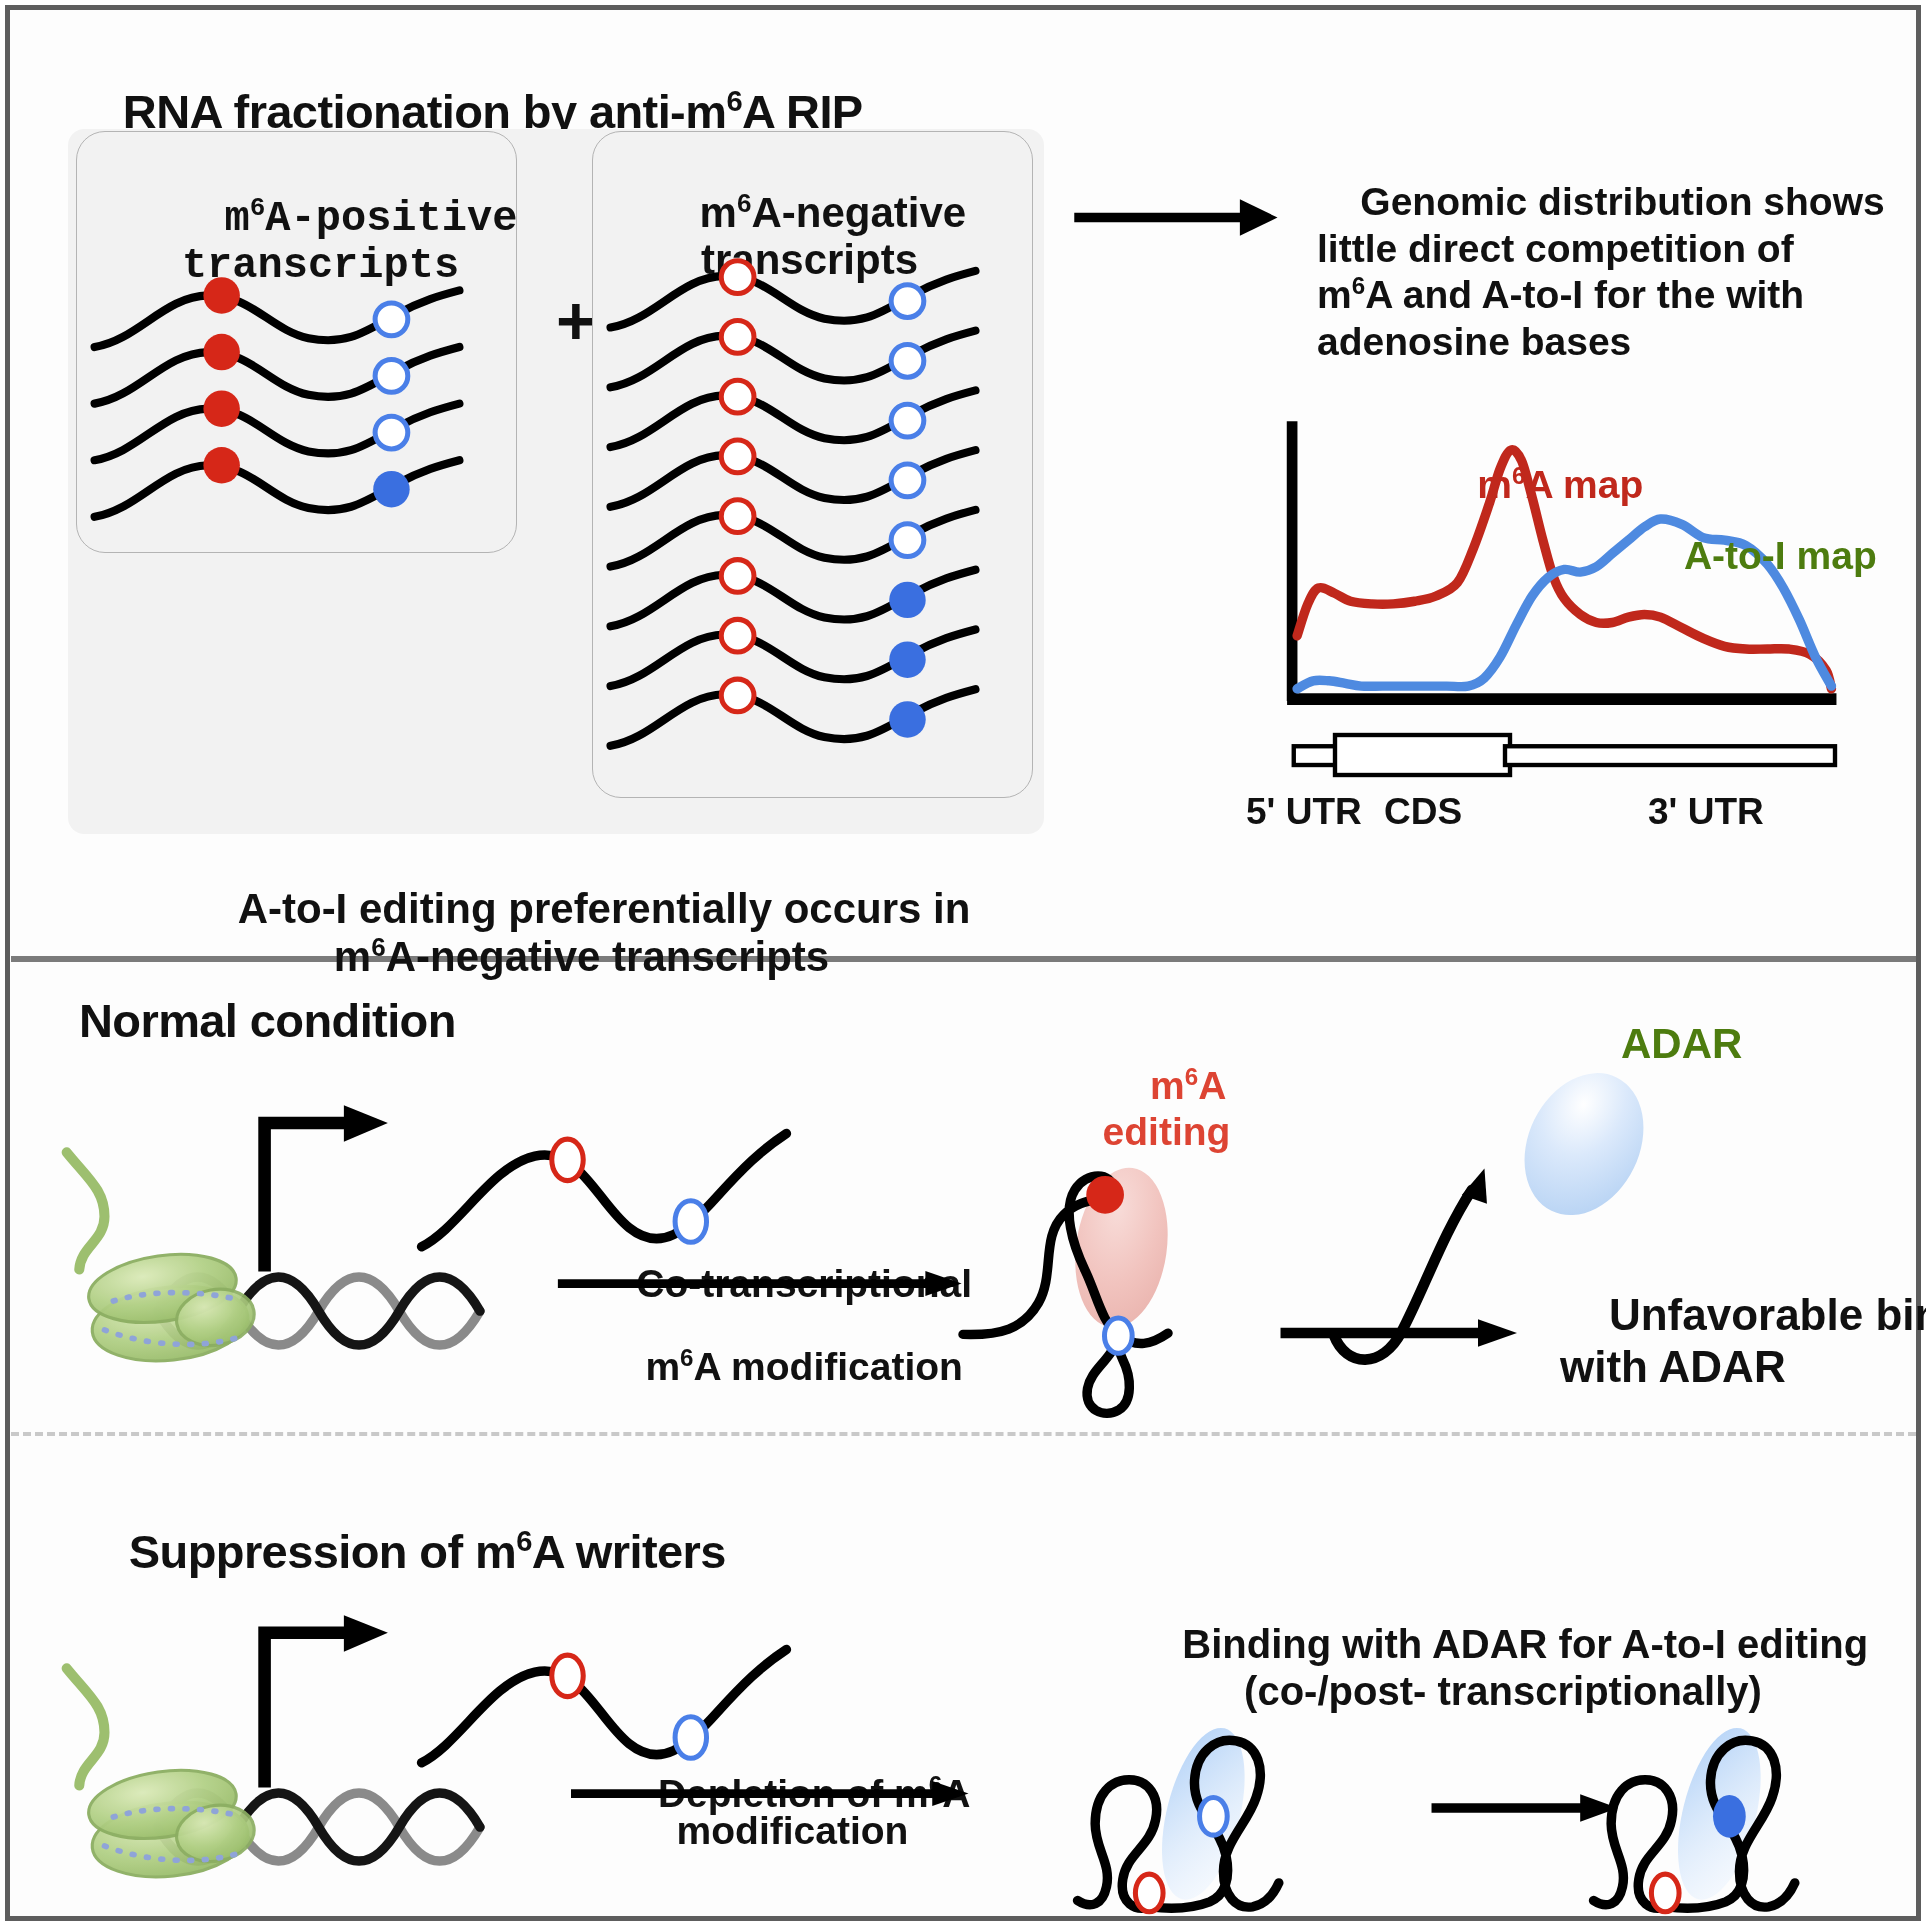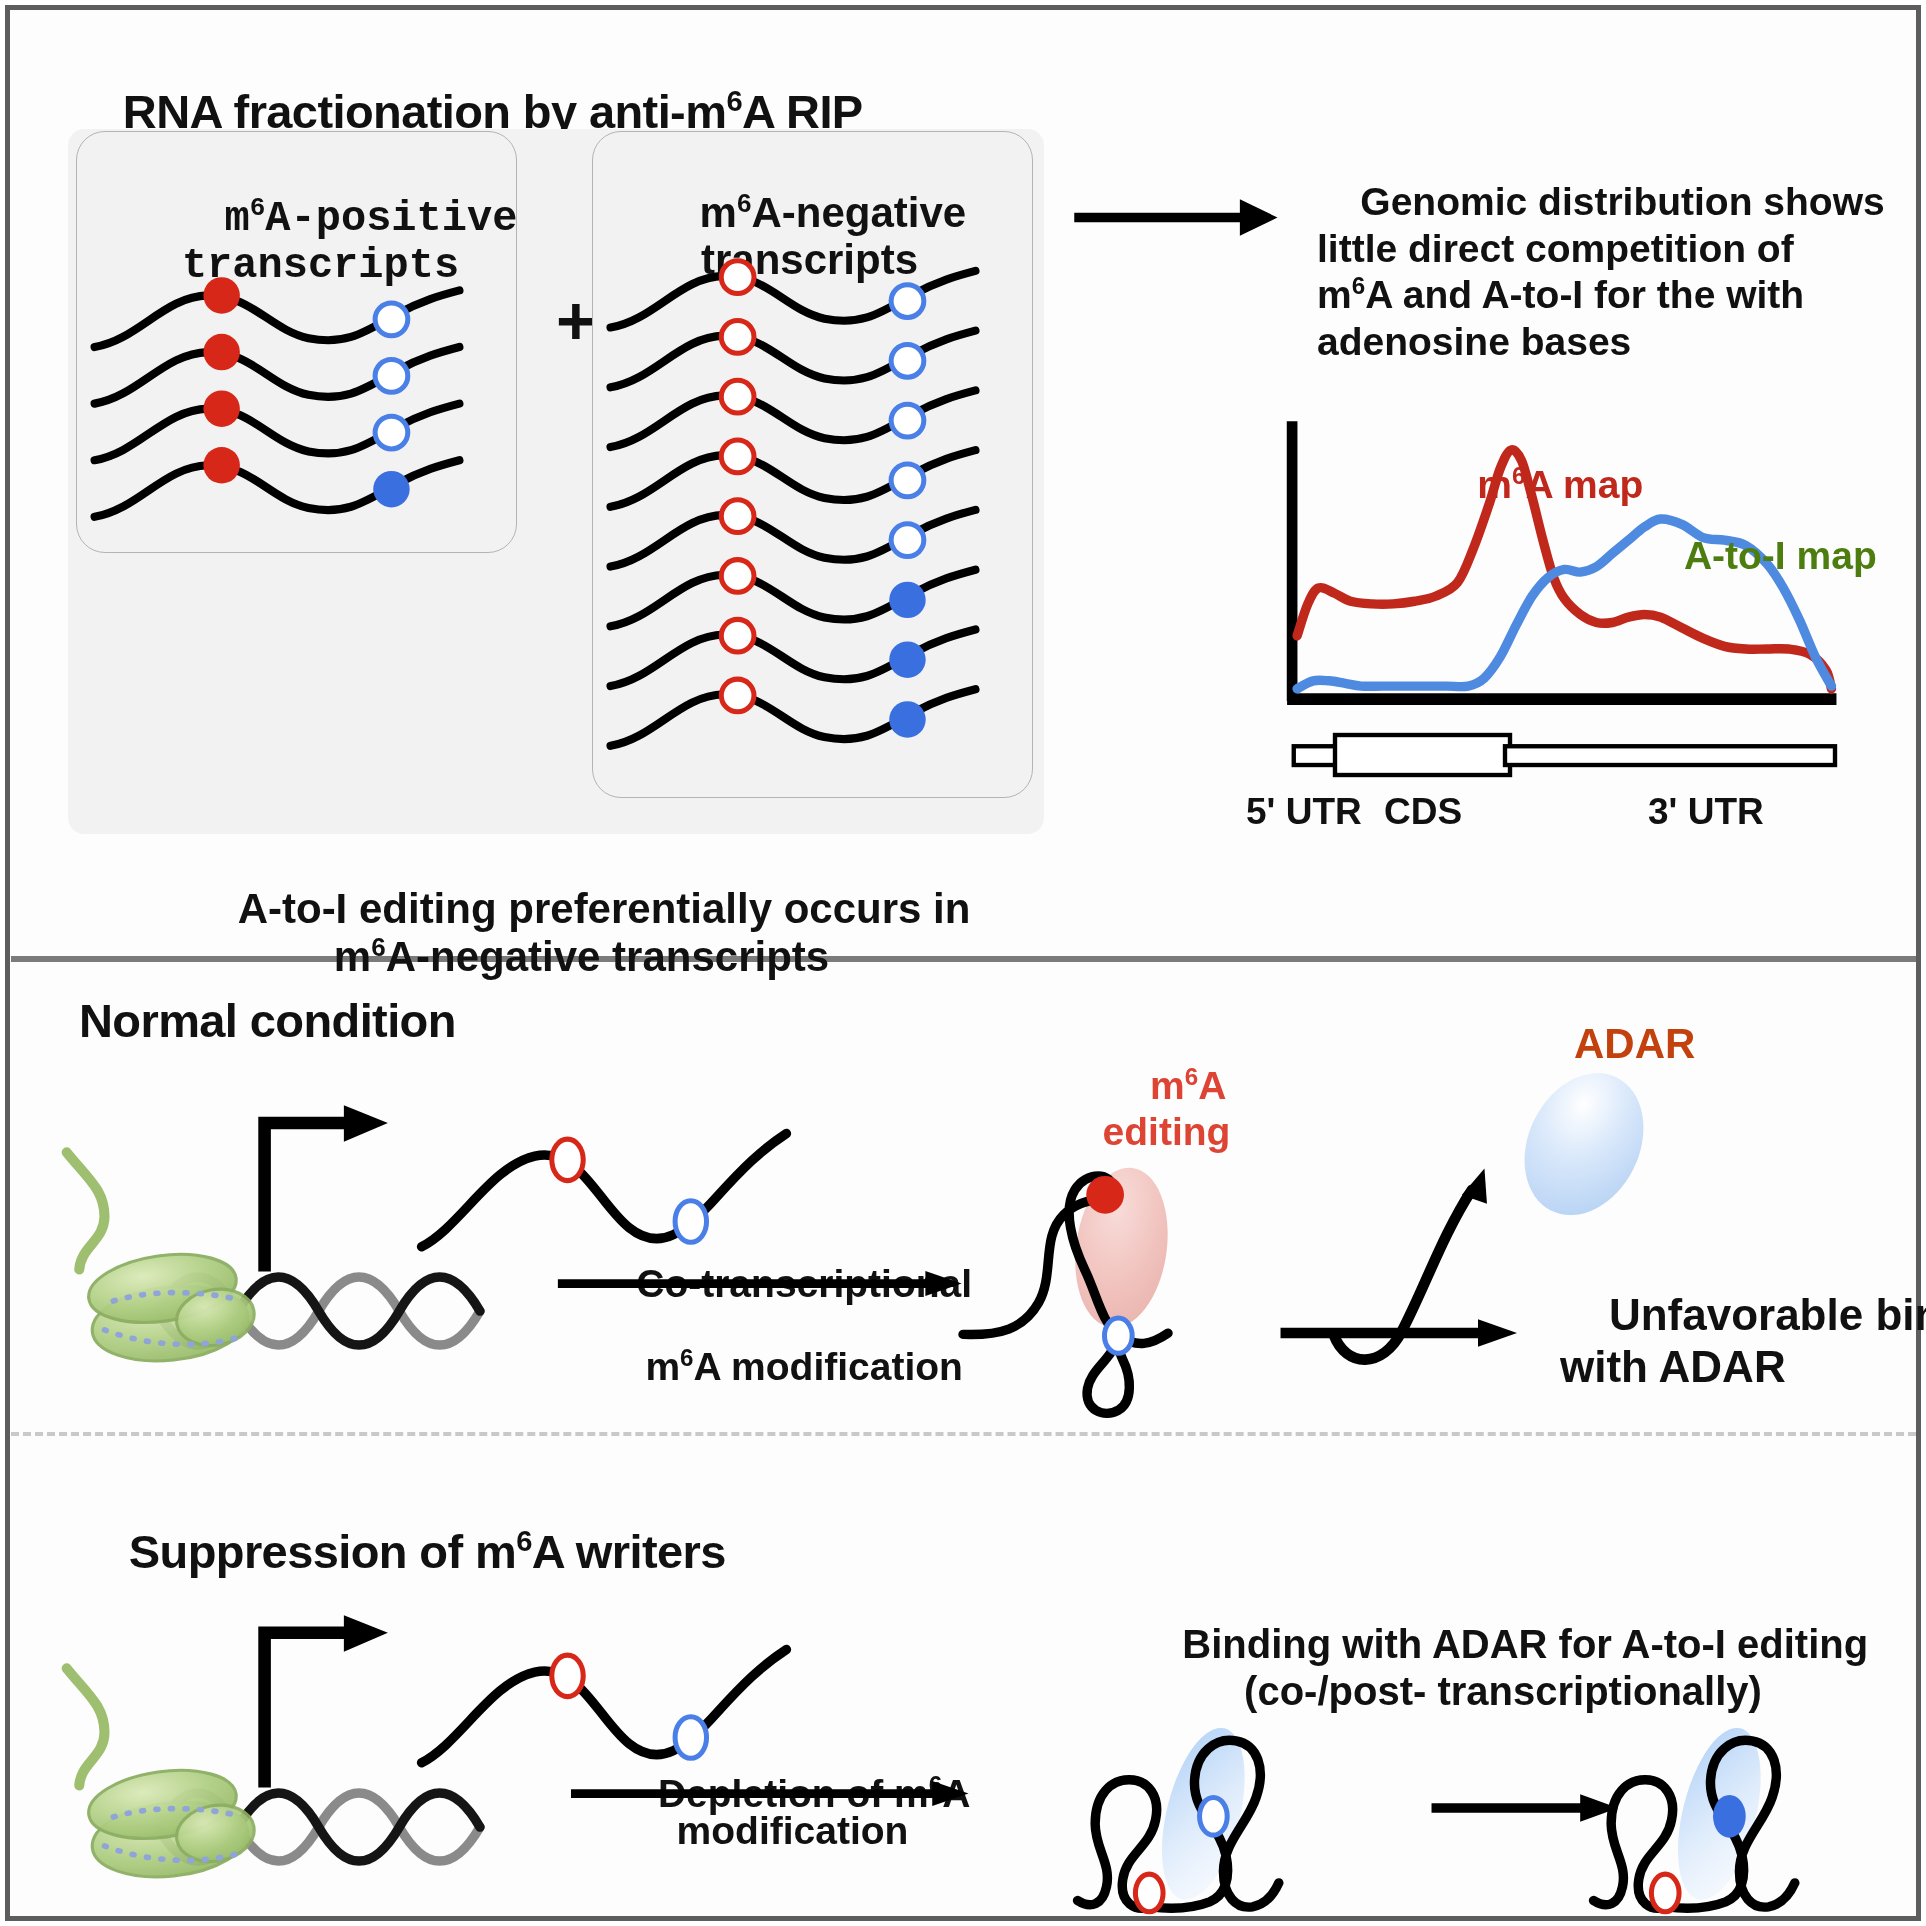--- a/index.html
+++ b/index.html
@@ -231,21 +231,21 @@
 
   <svg style="position:absolute;left:1316px;top:1108px;" width="264" height="302" viewBox="0 0 420 480">
     <path d="M 28 360 C 48 414 106 414 136 356 C 170 292 202 200 248 130" fill="none" stroke="#000" stroke-width="17" stroke-linecap="round"></path>
     <polygon points="232,138 268,96 272,152" fill="#000"></polygon>
   </svg>
   <svg style="position:absolute;left:1278px;top:1319px;" width="239" height="28" viewBox="0 0 380 44">
     <line x1="4" y1="22" x2="322" y2="22" stroke="#000" stroke-width="17"></line>
     <polygon points="318,0 380,22 318,44" fill="#000"></polygon>
   </svg>
 
-  <div class="t" style="left:1550px;top:1020px;font-size:42px;color:#c2410c;">ADAR</div>
+  <div class="t" style="left:1597px;top:1020px;font-size:42px;color:#4d7c0f;">ADAR</div>
   <svg style="position:absolute;left:1492px;top:1051px;" width="189" height="195" viewBox="0 0 300 310">
     <defs>
       <radialGradient id="gadar" cx="34%" cy="26%" r="80%">
         <stop offset="0%" stop-color="#ffffff"></stop>
         <stop offset="45%" stop-color="#dbe9fb"></stop>
         <stop offset="100%" stop-color="#b9d4f4"></stop>
       </radialGradient>
     </defs>
     <ellipse cx="146" cy="148" rx="88" ry="118" transform="rotate(26 146 148)" fill="url(#gadar)"></ellipse>
   </svg>

